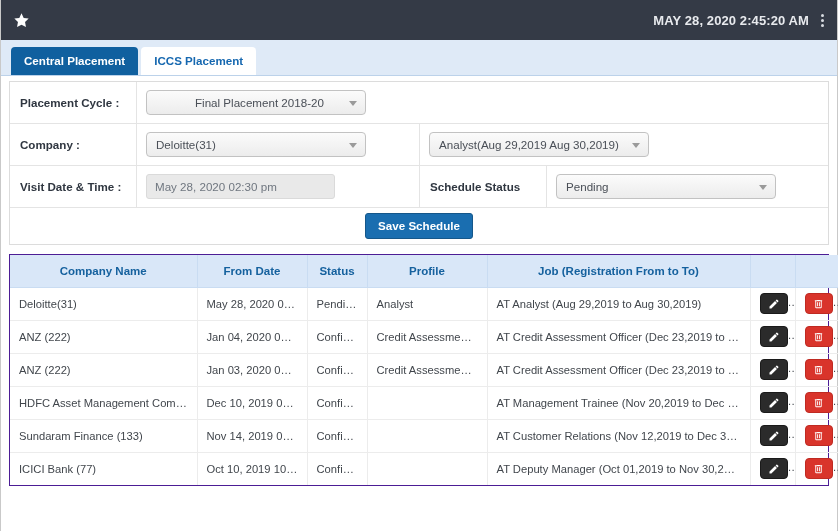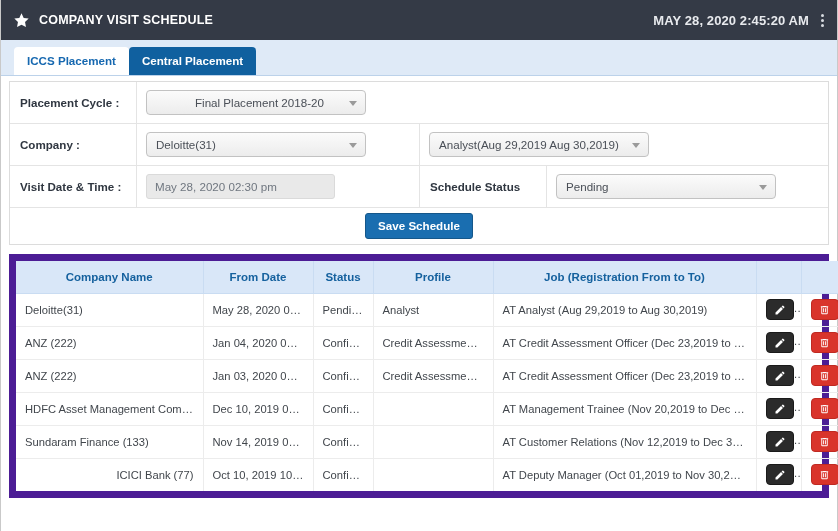--- a/index.html
+++ b/index.html
@@ -165,21 +165,21 @@
     border: 1px solid #15578a;
     border-radius: 3px;
     padding: 5px 12px 6px 12px;
     cursor: pointer;
     white-space: nowrap;
   }
 
   
   .table-wrap {
     margin: 9px 8px 0 8px;
-    border: 7px solid #4c1d95;
+    border: 1px solid #4c1d95;
     background: #ffffff;
   }
   table.grid { width: 100%; border-collapse: collapse; table-layout: fixed; }
   table.grid thead th {
     background: #d9e7f8;
     color: #15619e;
     font-size: 11.5px;
     font-weight: bold;
     height: 32px;
     text-align: center;
@@ -193,21 +193,21 @@
     font-size: 11.2px;
     color: #41464c;
     border-right: 1px solid #ececec;
     border-bottom: 1px solid #ececec;
     padding: 0 9px;
     vertical-align: middle;
     overflow: hidden;
     white-space: nowrap;
     text-overflow: ellipsis;
   }
-  table.grid tbody tr:last-child td { border-bottom: none; text-align: right; }
+  table.grid tbody tr:last-child td { border-bottom: none; }
   table.grid tbody td:last-child { border-right: none; }
   td.act { text-align: center; padding: 0; }
 
   .col-company { width: 187px; }
   .col-visit   { width: 110px; }
   .col-status  { width: 60px; }
   .col-profile { width: 120px; }
   .col-job     { width: 263px; }
   .col-edit    { width: 45px; }
   .col-del     { width: 43px; }
@@ -230,35 +230,34 @@
 
 <div id="app">
 
   <div class="topbar">
     <div class="topbar-left">
       <span class="star-icon">
         <svg class="star-icon" viewBox="0 0 24 24" aria-hidden="true">
           <path fill="#ffffff" d="M12 1.8l3.1 6.6 7.0 .9-5.1 4.9 1.3 7.0L12 17.9 5.7 21.2l1.3-7.0L1.9 9.3l7.0-.9z"></path>
         </svg>
       </span>
-      <span class="topbar-title">COMPANY VISIT SCHEDULE</span>
     </div>
     <div class="topbar-right">
       <span class="topbar-date">MAY 28, 2020  2:45:20 AM</span>
       <span class="kebab-icon">
           <i></i>
           <i></i>
           <i></i>
         </span>
     </div>
   </div>
 
   <div class="tabstrip">
+    <div class="tab active">Central Placement</div>
     <div class="tab inactive">ICCS Placement</div>
-    <div class="tab active">Central Placement</div>
   </div>
 
   <div class="form-panel">
 
     <div class="frow">
       <div class="fcell-label">Placement Cycle :</div>
       <div class="fcell-field">
         <div class="sel sel-cycle">
           <span>Final Placement 2018-20</span>
           <span class="caret"></span>

